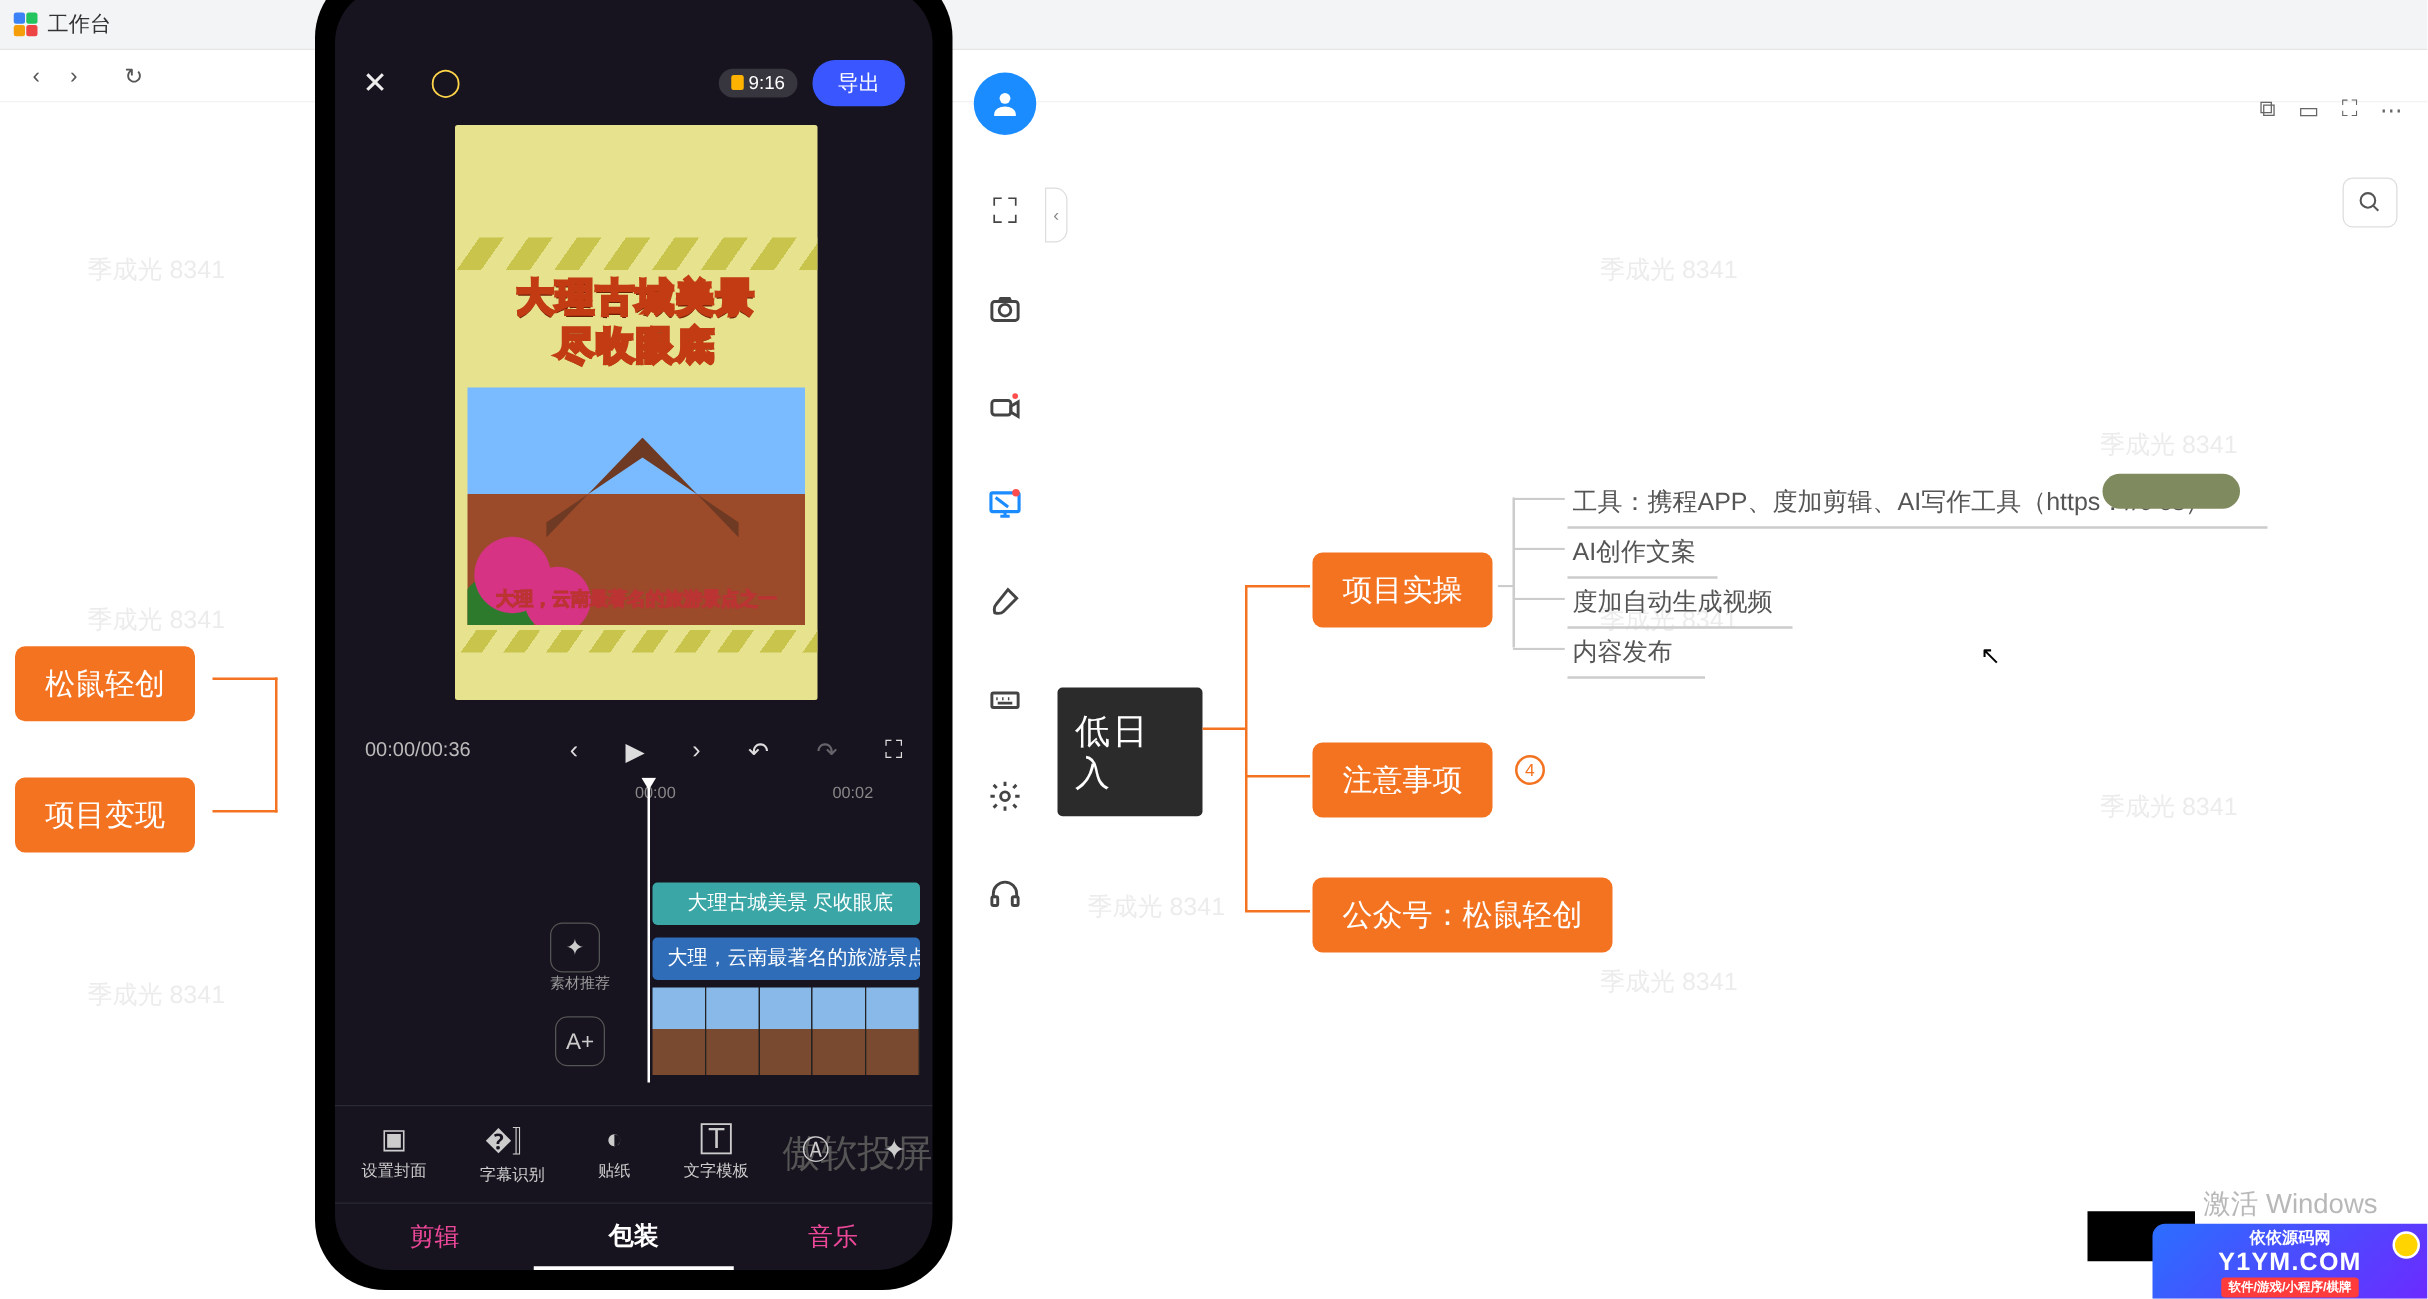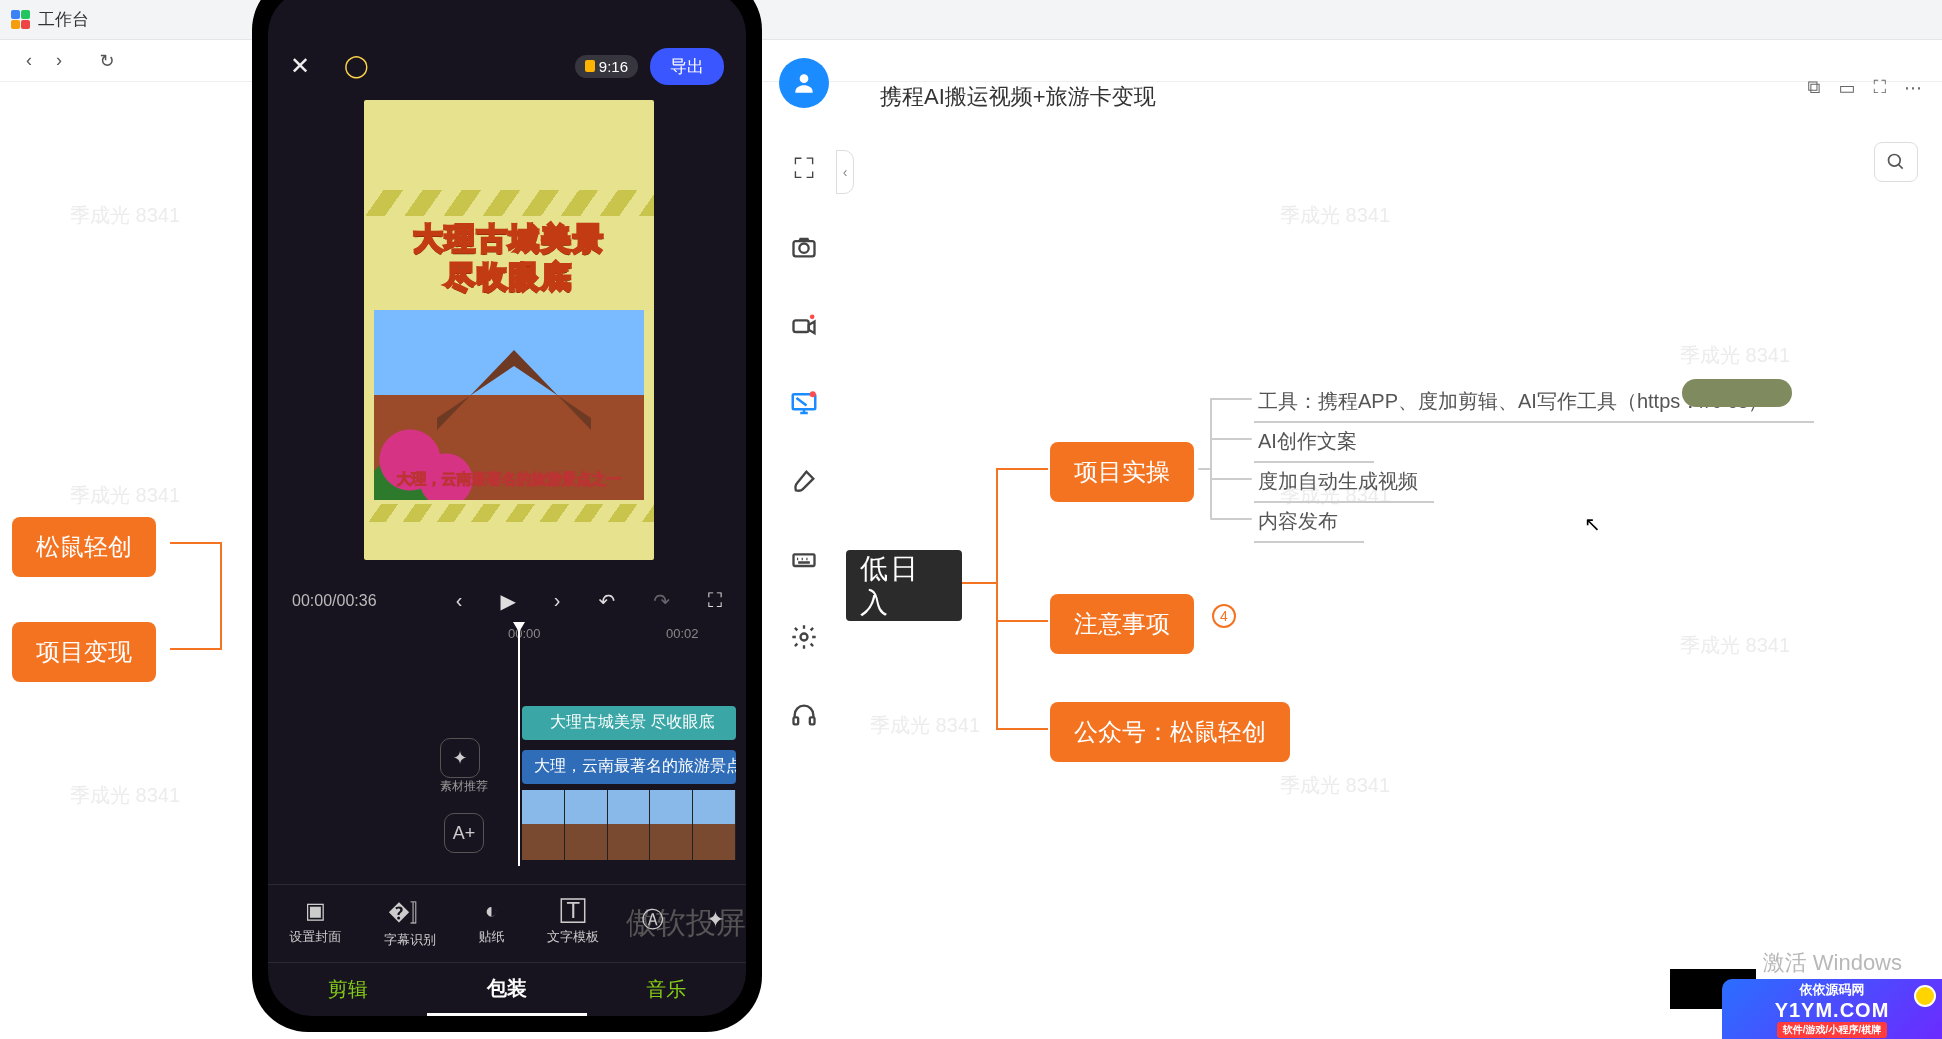--- a/index.html
+++ b/index.html
@@ -21,21 +21,21 @@
 .doc-title { position: absolute; left: 880px; top: 0px; font-size: 22px; color: #333; }
 .search-btn { position: absolute; right: 24px; top: 60px; width: 44px; height: 40px; border: 1px solid #ddd; border-radius: 8px; display: flex; align-items: center; justify-content: center; color: #555; font-size: 18px; }
 
 .win-icons { position: absolute; right: 20px; top: -5px; display: flex; gap: 18px; color: #666; font-size: 18px; }
 
 
 .wm { position: absolute; color: #ececec; font-size: 20px; user-select: none; }
 
 
 .mm-node { position: absolute; background: #f37321; color: #fff; padding: 14px 24px; border-radius: 8px; font-size: 24px; font-weight: 500; }
-.mm-root { position: absolute; background: #2b2b2b; color: #fff; width: 116px; padding: 2px 14px; font-size: 28px; line-height: 1.2; border-radius: 4px; letter-spacing: 2px; }
+.mm-root { position: absolute; background: #2b2b2b; color: #fff; width: 116px; padding: 18px 14px; font-size: 28px; line-height: 1.2; border-radius: 4px; letter-spacing: 2px; }
 .mm-sub { position: absolute; color: #555; font-size: 20px; border-bottom: 2px solid #ccc; padding: 6px 4px; }
 .mm-badge { position: absolute; width: 24px; height: 24px; border: 2px solid #f37321; border-radius: 50%; color: #f37321; font-size: 14px; display: flex; align-items: center; justify-content: center; }
 
 
 .conn { position: absolute; border: 2px solid #f37321; border-radius: 10px; }
 .conn-gray { position: absolute; border: 2px solid #ccc; border-radius: 10px; }
 
 
 .rsb { position: absolute; left: 772px; top: 58px; width: 64px; display: flex; flex-direction: column; align-items: center; gap: 44px; }
 .rsb .ic { width: 34px; height: 34px; color: #444; display: flex; align-items: center; justify-content: center; font-size: 28px; }
@@ -78,21 +78,21 @@
 .p-track2 { position: absolute; top: 760px; left: 254px; right: 10px; height: 34px; background: #2f6db8; color: #fff; font-size: 16px; padding: 6px 12px; border-radius: 4px; white-space: nowrap; overflow: hidden; }
 .p-thumbs { position: absolute; top: 800px; left: 254px; right: 10px; height: 70px; display: flex; }
 .p-thumbs div { flex: 1; background: linear-gradient(#88b9e8 48%, #7a4a30 48%); border-right: 1px solid #222; }
 
 .p-toolbar { position: absolute; bottom: 58px; left: 0; right: 0; height: 74px; display: flex; justify-content: space-around; align-items: center; color: #ccc; font-size: 13px; border-top: 1px solid #2a2a34; }
 .p-toolbar .tb { display: flex; flex-direction: column; align-items: center; gap: 4px; }
 .p-toolbar .tb .icn { font-size: 22px; }
 .p-ghost { position: absolute; bottom: 72px; left: 0; right: 0; text-align: right; color: #555; font-size: 30px; font-weight: 400; pointer-events: none; }
 
 .p-bottomtabs { position: absolute; bottom: 0; left: 0; right: 0; height: 54px; display: flex; border-top: 1px solid #2a2a34; }
-.p-bottomtabs div { flex: 1; display: flex; align-items: center; justify-content: center; color: #84cc16; font-size: 20px; }
+.p-bottomtabs div { flex: 1; display: flex; align-items: center; justify-content: center; color: #ec4899; font-size: 20px; }
 .p-bottomtabs .active { color: #fff; border-bottom: 3px solid #fff; font-weight: 600; }
 
 
 .activate { position: absolute; right: 40px; bottom: 40px; color: #b8b8b8; font-size: 22px; text-align: left; }
 .activate .sub { font-size: 16px; color: #bbb; }
 
 
 .brlogo { position: absolute; right: 0; bottom: 0; width: 220px; height: 60px; background: linear-gradient(135deg,#2b6eff,#6b2bff); border-radius: 10px 0 0 0; color: #fff; display: flex; flex-direction: column; align-items: center; justify-content: center; font-weight: 700; }
 .brlogo .l1 { font-size: 13px; }
 .brlogo .l2 { font-size: 20px; letter-spacing: 1px; }
@@ -120,21 +120,20 @@
   </span>
 </div>
 
 <div class="navbar">
   <div class="navbtn">‹</div>
   <div class="navbtn">›</div>
   <div class="navbtn" style="margin-left:18px">↻</div>
 </div>
 
 <div class="doc">
-  <div class="doc-title">携程AI搬运视频+旅游卡变现</div>
 
   <div class="win-icons">
     <span>⧉</span>
     <span>▭</span>
     <span>⛶</span>
     <span>⋯</span>
   </div>
 
   <div class="search-btn">
     <svg width="20" height="20" viewBox="0 0 24 24" fill="none" stroke="currentColor" stroke-width="2">

